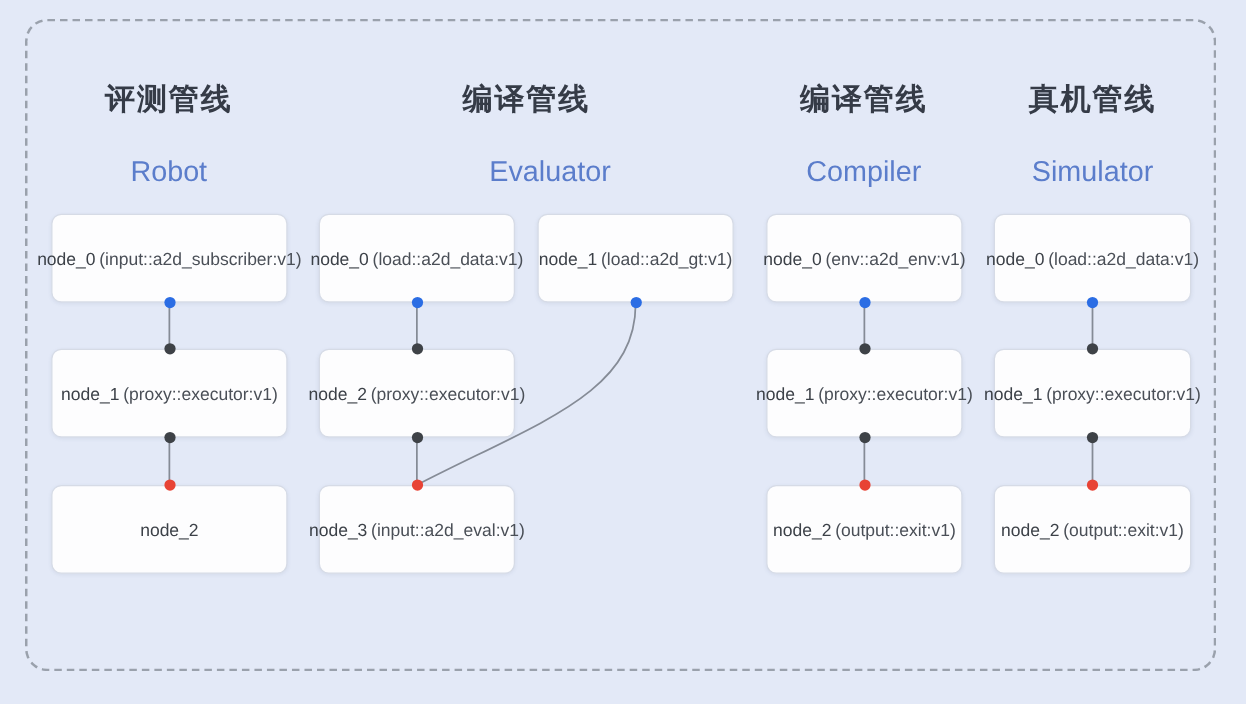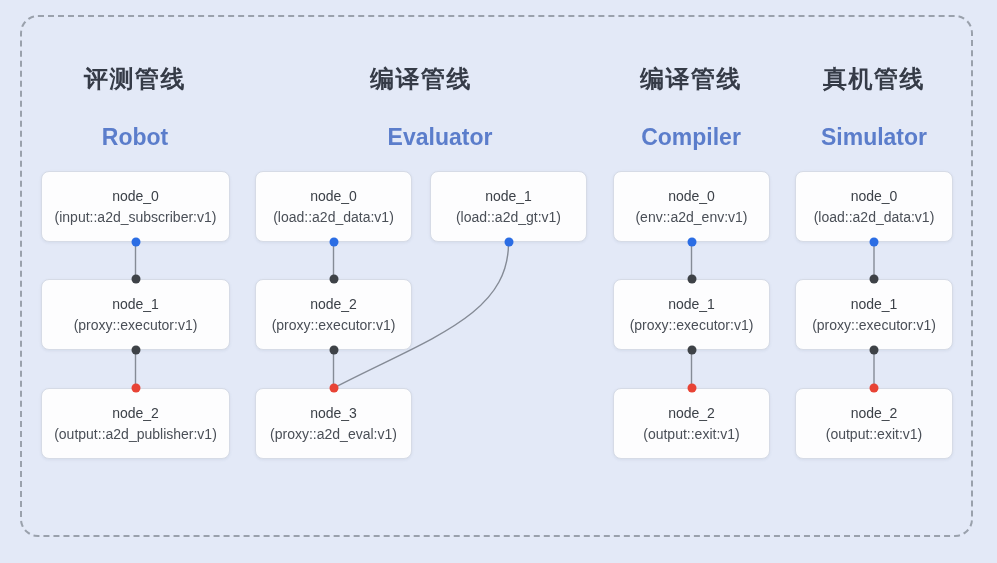--- a/index.html
+++ b/index.html
@@ -30,41 +30,41 @@
     font-weight: bold;
     color: #353b47;
     letter-spacing: 1.5px;
     white-space: nowrap;
     top: 63px;
   }
   .title-en {
     position: absolute;
     transform: translateX(-50%);
     font-size: 23px;
-    font-weight: 700;
+    font-weight: 400;
     color: #5b7dcb;
     white-space: nowrap;
     top: 124px;
   }
   .edges {
     position: absolute;
     left: 0;
     top: 0;
     z-index: 1;
   }
   .node-box {
     position: absolute;
     height: 71px;
     background: #fdfdfe;
     border: 1px solid #d6dbe6;
     border-radius: 8px;
     box-sizing: border-box;
     z-index: 2;
     display: flex;
-    flex-direction: column;
+    flex-direction: row;
     align-items: center;
     justify-content: center;
     gap: 3px;
     box-shadow: 0 1px 3px rgba(90, 105, 140, 0.10);
   }
   .node-name {
     font-size: 14px;
     color: #3c4148;
     line-height: 18px;
     white-space: nowrap;
@@ -123,38 +123,37 @@
 <div class="node-box" style="left:41px; top:171px; width:189px">
   <span class="node-name">node_0</span>
   <span class="node-type">(input::a2d_subscriber:v1)</span>
 </div>
 <div class="node-box" style="left:41px; top:279px; width:189px">
   <span class="node-name">node_1</span>
   <span class="node-type">(proxy::executor:v1)</span>
 </div>
 <div class="node-box" style="left:41px; top:388px; width:189px">
   <span class="node-name">node_2</span>
-  <span class="node-type">(output::a2d_publisher:v1)</span>
 </div>
 
 <div class="node-box" style="left:255px; top:171px; width:157px">
   <span class="node-name">node_0</span>
   <span class="node-type">(load::a2d_data:v1)</span>
 </div>
 <div class="node-box" style="left:430px; top:171px; width:157px">
   <span class="node-name">node_1</span>
   <span class="node-type">(load::a2d_gt:v1)</span>
 </div>
 <div class="node-box" style="left:255px; top:279px; width:157px">
   <span class="node-name">node_2</span>
   <span class="node-type">(proxy::executor:v1)</span>
 </div>
 <div class="node-box" style="left:255px; top:388px; width:157px">
   <span class="node-name">node_3</span>
-  <span class="node-type">(proxy::a2d_eval:v1)</span>
+  <span class="node-type">(input::a2d_eval:v1)</span>
 </div>
 
 <div class="node-box" style="left:613px; top:171px; width:157px">
   <span class="node-name">node_0</span>
   <span class="node-type">(env::a2d_env:v1)</span>
 </div>
 <div class="node-box" style="left:613px; top:279px; width:157px">
   <span class="node-name">node_1</span>
   <span class="node-type">(proxy::executor:v1)</span>
 </div>

